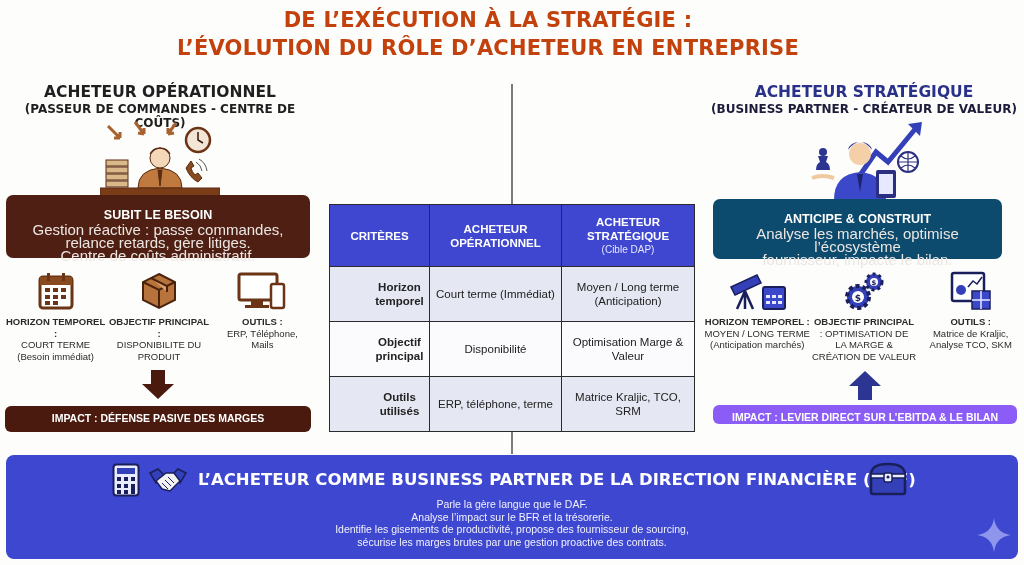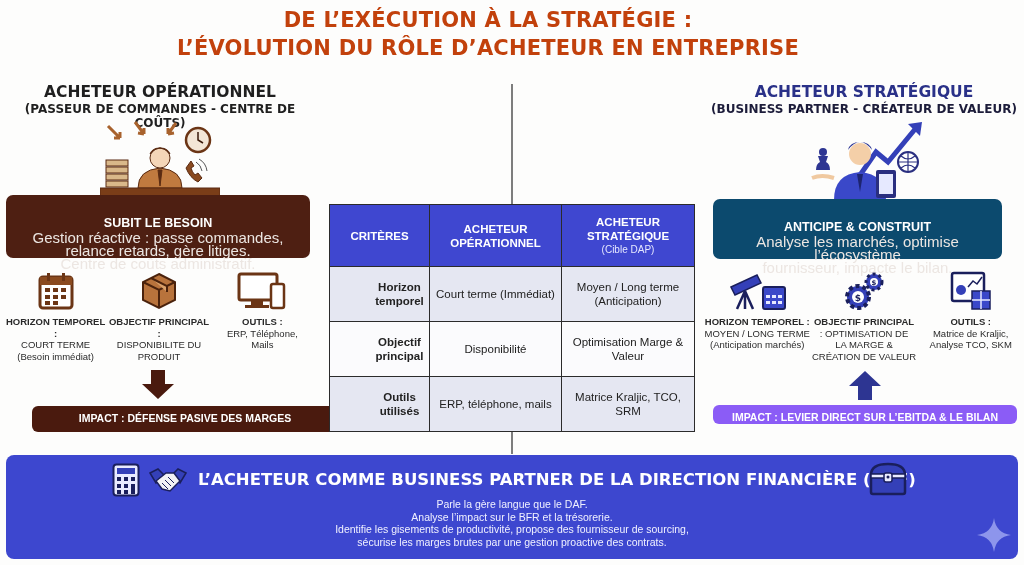--- a/index.html
+++ b/index.html
@@ -19,36 +19,36 @@
     .right-head { left: 704px; top: 83px; width: 320px; color: #2a3188; }
     .right-head .h2 { color: #1c1c3a; }
 
     .illus { position: absolute; }
     .illus-left { left: 100px; top: 118px; width: 120px; height: 78px; }
     .illus-right { left: 808px; top: 118px; width: 122px; height: 82px; }
 
     .banner { position: absolute; border-radius: 7px; color: #fff; text-align: center; }
     .banner-brown { left: 6px; top: 195px; width: 304px; height: 63px; background: #4e1f12; }
     .banner-blue { left: 713px; top: 199px; width: 289px; height: 60px; background: #0c4a6e; }
-    .banner .b-title { font-weight: bold; font-size: 12.5px; line-height: 16px; padding-top: 20px; }
+    .banner .b-title { font-weight: bold; font-size: 12.5px; line-height: 16px; padding-top: 12px; }
     .banner .b-body { font-size: 15px; line-height: 13px; color: #ece6e2; }
 
     .facts { position: absolute; display: flex; justify-content: space-between; }
     .facts-left { left: 4px; top: 270px; width: 310px; }
     .facts-right { left: 704px; top: 270px; width: 320px; }
     .fact { width: 33.3%; text-align: center; font-size: 9.5px; line-height: 11.5px; color: #2a2a2a; }
     .fact .icon { height: 42px; display: flex; justify-content: center; align-items: center; margin-bottom: 4px; }
     .fact .f-label { font-weight: bold; }
 
     .arrow { position: absolute; }
     .arrow-down { left: 141px; top: 370px; width: 34px; height: 30px; }
     .arrow-up { left: 848px; top: 370px; width: 34px; height: 30px; }
 
     .impact { position: absolute; border-radius: 6px; color: #fff; text-align: center; font-weight: bold; font-size: 10.5px; line-height: 24px; }
-    .impact-left { left: 5px; top: 406px; width: 306px; height: 26px; background: #4a1a0e; margin-left: 27px; }
+    .impact-left { left: 5px; top: 406px; width: 306px; height: 26px; background: #4a1a0e; }
     .impact-right { left: 713px; top: 405px; width: 304px; height: 19px; background: #8b5cf6; }
 
     table.cmp { position: absolute; left: 329px; top: 204px; width: 366px; border-collapse: collapse; font-size: 11.5px; text-align: center; }
     table.cmp th, table.cmp td { border: 1.5px solid #2b2b2b; }
     table.cmp th { background: #3f47d0; color: #fff; font-weight: bold; height: 62px; font-size: 11.5px; line-height: 14px; }
     table.cmp th .sub { font-weight: normal; font-size: 10px; color: #e5e7ff; }
     table.cmp td { height: 55px; line-height: 14px; color: #222; }
     table.cmp tr.alt td { background: #e5e7f2; }
     table.cmp tr.plain td { background: #fbfbfd; }
     table.cmp td.crit { font-weight: bold; width: 100px; padding-left: 40px; }
@@ -180,21 +180,21 @@
     <td class="c2">Court terme (Immédiat)</td>
     <td>Moyen / Long terme (Anticipation)</td>
   </tr>
   <tr class="plain">
     <td class="crit">Objectif principal</td>
     <td class="c2">Disponibilité</td>
     <td>Optimisation Marge &amp; Valeur</td>
   </tr>
   <tr class="alt">
     <td class="crit">Outils utilisés</td>
-    <td class="c2">ERP, téléphone, mails</td>
+    <td class="c2">ERP, téléphone, terme</td>
     <td>Matrice Kraljic, TCO, SRM</td>
   </tr>
 </tbody>
   </table>
 
 <div class="col-head right-head">
   <div class="h1">ACHETEUR STRATÉGIQUE</div>
   <div class="h2">(BUSINESS PARTNER - CRÉATEUR DE VALEUR)</div>
 </div>
 

